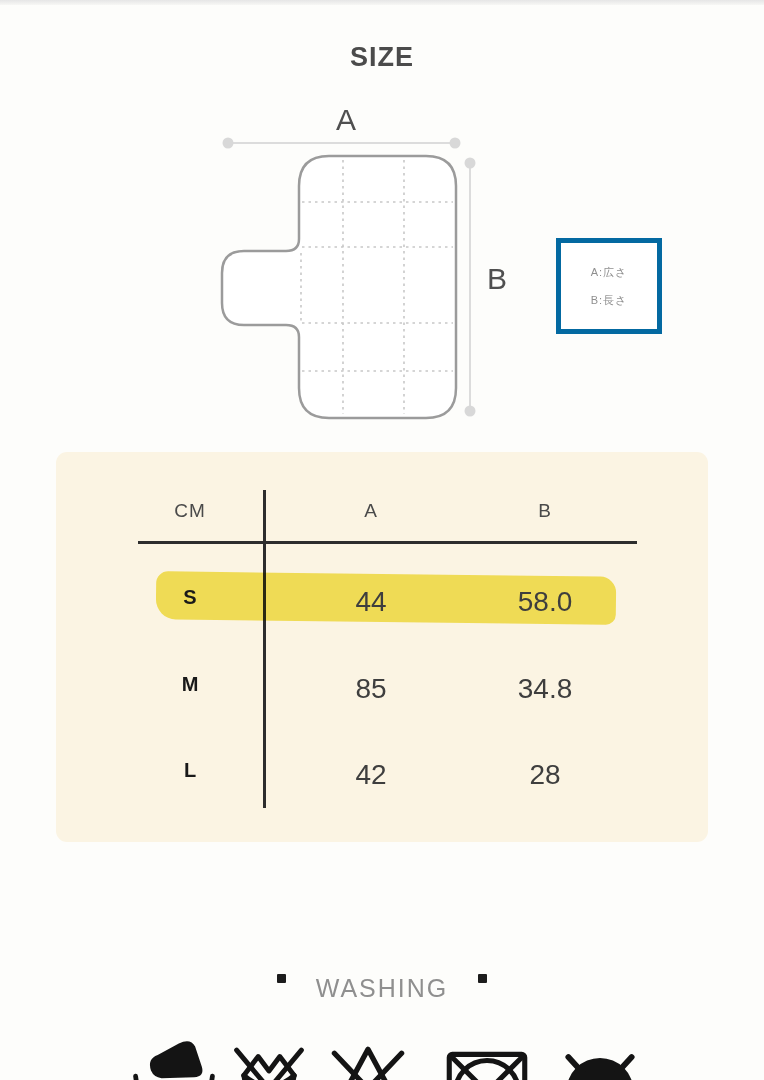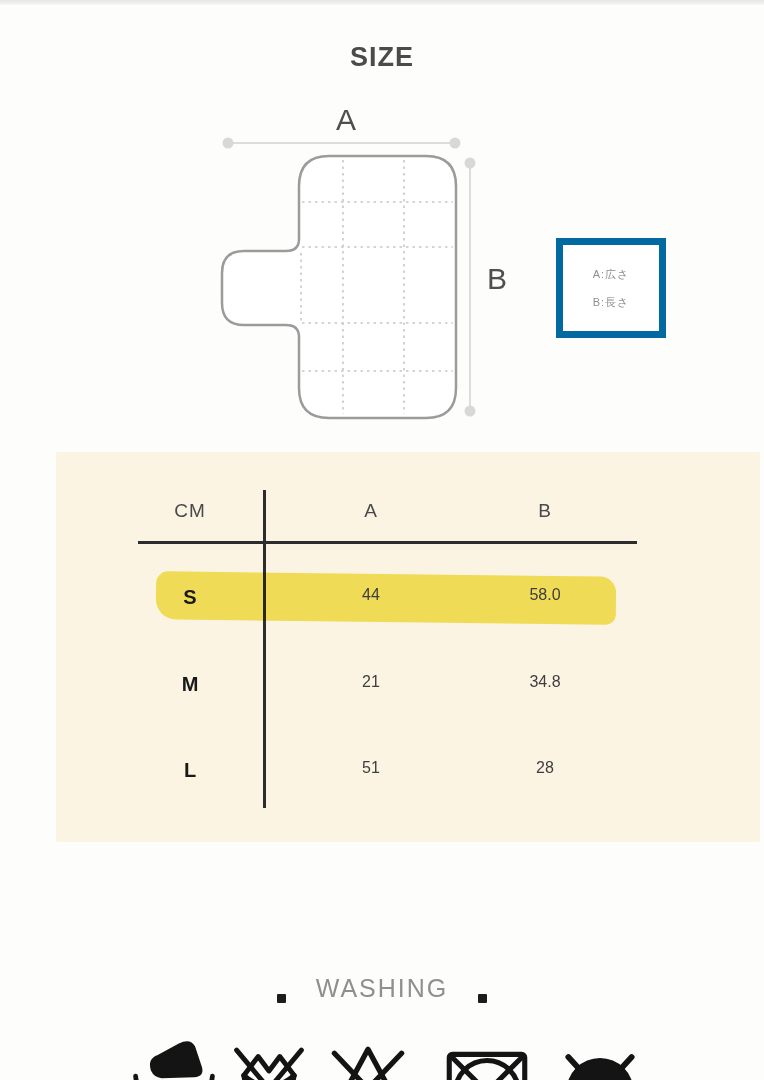--- a/index.html
+++ b/index.html
@@ -16,48 +16,48 @@
     font-size:27px; font-weight:bold; color:#4b4b4b; letter-spacing:1px;
   }
 
   .diagram-svg { position:absolute; top:0; left:0; }
   .dim-label { position:absolute; font-size:30px; color:#4f4f4f; }
   .dim-a { top:103px; left:336px; }
   .dim-b { top:262px; left:487px; }
 
   .legend {
     position:absolute; top:238px; left:556px; width:96px; height:86px;
-    border:7px solid #0369a1; background:#ffffff;
+    border:5px solid #0369a1; background:#ffffff;
     display:flex; flex-direction:column; justify-content:center; align-items:center; gap:13px;
   }
   .legend-line { font-size:11px; color:#8f8f8f; letter-spacing:1px; }
 
   .panel {
-    position:absolute; top:452px; left:56px; width:704px; height:390px;
-    background:#fbf4e3; border-radius:2px;
+    position:absolute; top:452px; left:56px; width:652px; height:390px;
+    background:#fbf4e3; border-radius:11px;
   }
   .vrule { position:absolute; left:207px; top:38px; width:3px; height:318px; background:#2d2d2d; }
   .hrule { position:absolute; left:82px; top:89px; width:499px; height:3px; background:#2d2d2d; }
   .highlight {
     position:absolute; left:100px; top:122px; width:460px; height:48px;
     background:#f3e456; mix-blend-mode:multiply; opacity:0.95;
     transform:rotate(0.7deg); border-radius:12px 16px 10px 20px;
   }
   .cell { position:absolute; text-align:center; color:#3e3e3e; }
   .c-size { left:94px;  width:80px; }
   .c-a    { left:265px; width:100px; }
   .c-b    { left:439px; width:100px; }
   .hdr    { top:48px; font-size:19px; color:#4a4a4a; letter-spacing:1px; }
   .row1 { top:134px; } .row2 { top:221px; } .row3 { top:307px; }
   .size-letter { font-weight:bold; font-size:20px; color:#191919; }
-  .val { font-size:16px; }
+  .val { font-size:28px; }
 
   .washing {
     position:absolute; top:974px; left:0; right:0;
-    display:flex; justify-content:center; align-items:flex-end; gap:30px;
+    display:flex; justify-content:center; align-items:flex-start; gap:30px;
   }
   .washing-label { font-size:25px; color:#8f8f8f; letter-spacing:2px; }
   .sq { width:9px; height:9px; background:#1c1c1c; border-radius:1px; }
 
   .icons { position:absolute; top:1034px; left:0; width:764px; height:46px; }
   .icons svg { position:absolute; top:0; }
   .ic1 { left:126px; } .ic2 { left:224px; } .ic3 { left:320px; }
   .ic4 { left:436px; } .ic5 { left:552px; }
 </style>
 </head>
@@ -110,25 +110,25 @@
 
     <div class="cell hdr c-size">CM</div>
     <div class="cell hdr c-a">A</div>
     <div class="cell hdr c-b">B</div>
 
     <div class="cell row1 c-size size-letter">S</div>
     <div class="cell row1 c-a val">44</div>
     <div class="cell row1 c-b val">58.0</div>
 
     <div class="cell row2 c-size size-letter">M</div>
-    <div class="cell row2 c-a val">21</div>
+    <div class="cell row2 c-a val">85</div>
     <div class="cell row2 c-b val">34.8</div>
 
     <div class="cell row3 c-size size-letter">L</div>
-    <div class="cell row3 c-a val">51</div>
+    <div class="cell row3 c-a val">42</div>
     <div class="cell row3 c-b val">28</div>
   </div>
 
   <div class="washing">
     <span class="sq"></span>
     <span class="washing-label">WASHING</span>
     <span class="sq"></span>
   </div>
 
   <div class="icons">

